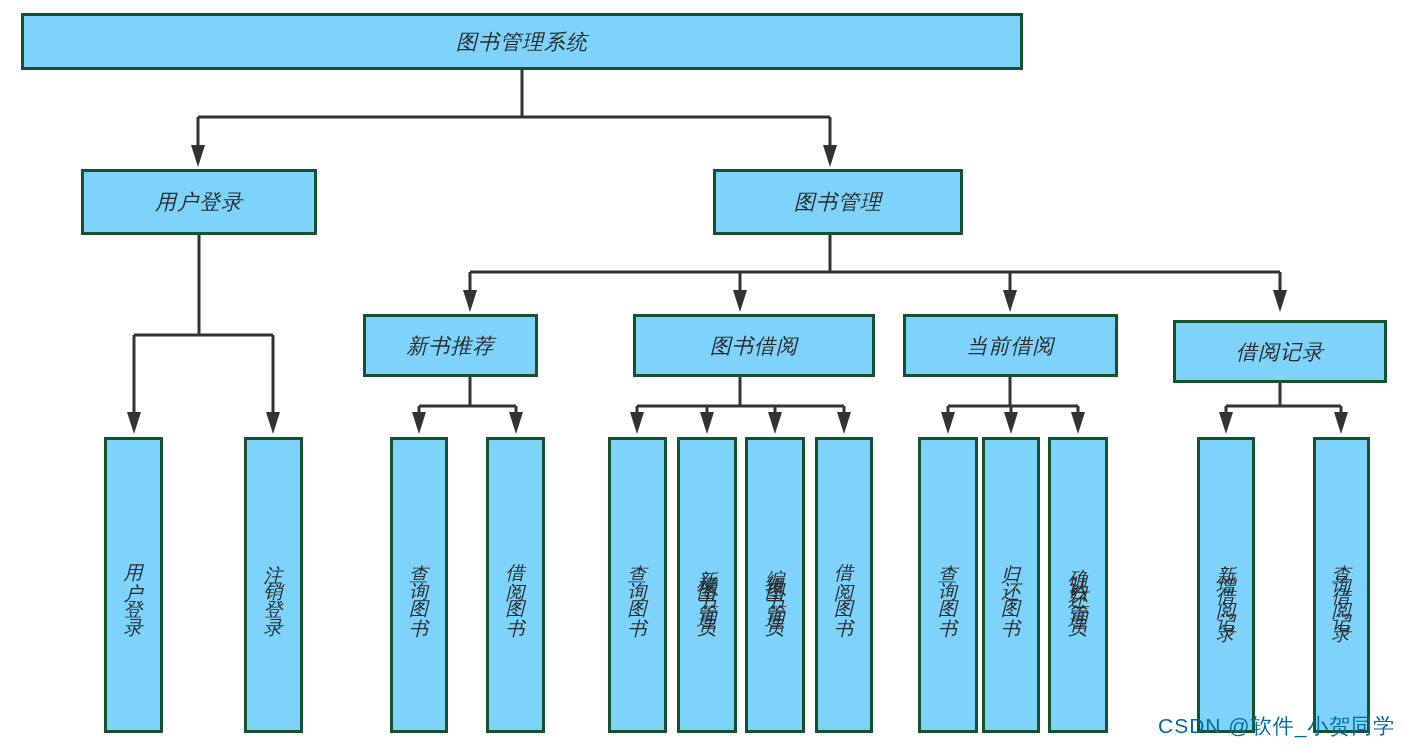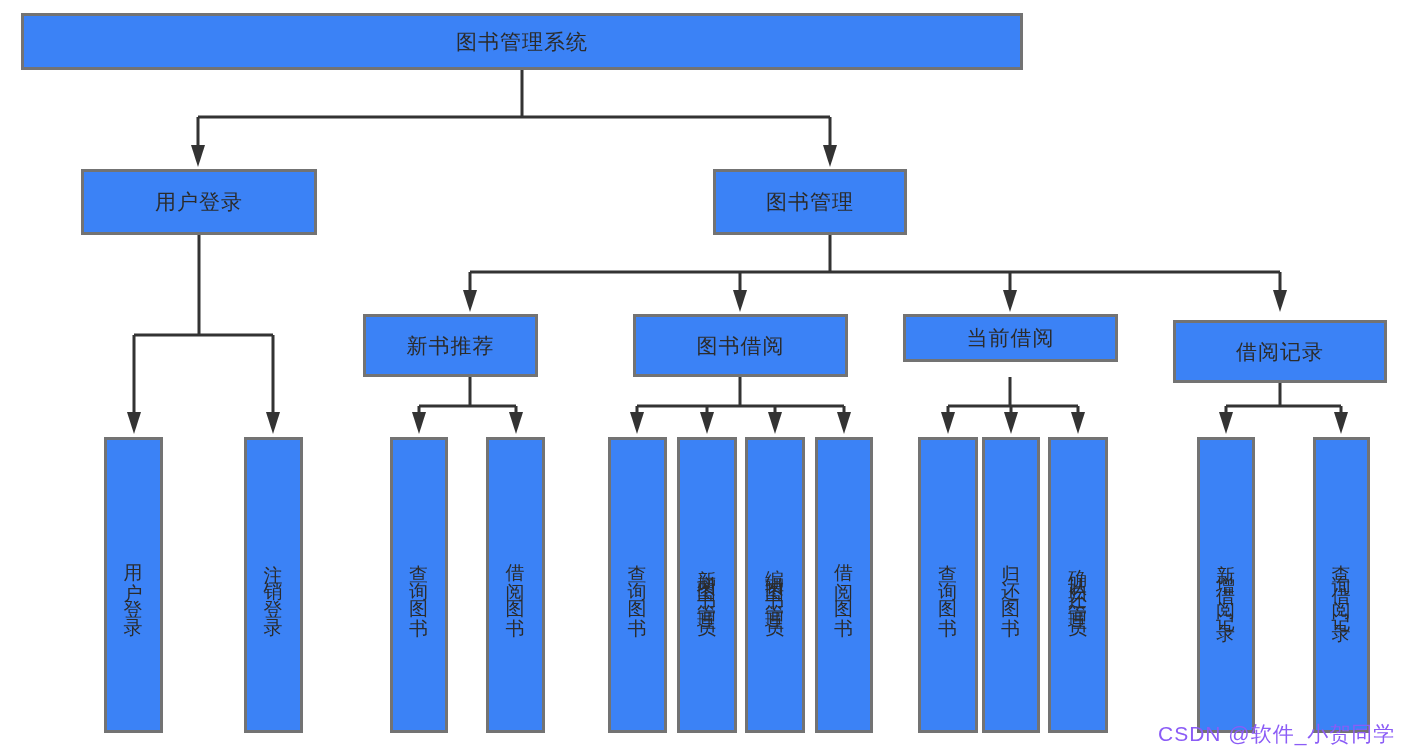--- a/index.html
+++ b/index.html
@@ -7,47 +7,47 @@
     position:relative;
     width:1405px;height:747px;
     background:#ffffff;
     font-family:"Liberation Sans","DejaVu Sans",sans-serif;
     overflow:hidden;
   }
   #connectors{position:absolute;left:0;top:0;width:1405px;height:747px;}
   .box{
     position:absolute;
     box-sizing:border-box;
-    border:3px solid #737373;
-    background:#3b82f6;
+    border:3px solid #14532d;
+    background:#7dd3fc;
     color:#2b2b2b;
     display:flex;
     align-items:center;
     justify-content:center;
     text-align:center;
+    font-style:italic;
   }
   .h-box{font-size:21px;letter-spacing:1px;}
   .v-box{
     writing-mode:vertical-rl;
     text-orientation:mixed;
     font-size:19px;
     line-height:1;
   }
   .v4{letter-spacing:18px;}
   .v6{letter-spacing:12px;}
   .v9{letter-spacing:7px;}
   .watermark{
     position:absolute;
     left:1158px;top:712px;
     font-size:21px;
-    color:#8b5cf6;
+    color:#0369a1;
     letter-spacing:1px;
     white-space:nowrap;
     z-index:5;
-    margin-top:8px;
   }
 </style>
 </head>
 <body>
 
 <div id="stage">
 
   <svg id="connectors" viewBox="0 0 1405 747" xmlns="http://www.w3.org/2000/svg">
     <g stroke="#333333" stroke-width="3" fill="none">
 
@@ -94,25 +94,25 @@
       <polygon points="1011,434 1004,412 1018,412"></polygon>
       <polygon points="1078,434 1071,412 1085,412"></polygon>
       <polygon points="1226,434 1219,412 1233,412"></polygon>
       <polygon points="1341,434 1334,412 1348,412"></polygon>
     </g>
   </svg>
 
   <div class="box h-box" style="left:21px;top:13px;width:1002px;height:57px;">图书管理系统</div>
 
   <div class="box h-box" style="left:81px;top:169px;width:236px;height:66px;">用户登录</div>
-  <div class="box h-box" style="left:713px;top:169px;width:194px;height:66px;">图书管理</div>
+  <div class="box h-box" style="left:713px;top:169px;width:250px;height:66px;">图书管理</div>
 
   <div class="box h-box" style="left:363px;top:314px;width:175px;height:63px;">新书推荐</div>
-  <div class="box h-box" style="left:633px;top:314px;width:215px;height:63px;">图书借阅</div>
-  <div class="box h-box" style="left:903px;top:314px;width:215px;height:48px;">当前借阅</div>
+  <div class="box h-box" style="left:633px;top:314px;width:242px;height:63px;">图书借阅</div>
+  <div class="box h-box" style="left:903px;top:314px;width:215px;height:63px;">当前借阅</div>
   <div class="box h-box" style="left:1173px;top:320px;width:214px;height:63px;">借阅记录</div>
 
   <div class="box v-box v4" style="left:104px;top:437px;width:59px;height:296px;">用户登录</div>
   <div class="box v-box v4" style="left:244px;top:437px;width:59px;height:296px;">注销登录</div>
 
   <div class="box v-box v4" style="left:390px;top:437px;width:58px;height:296px;">查询图书</div>
   <div class="box v-box v4" style="left:486px;top:437px;width:59px;height:296px;">借阅图书</div>
 
   <div class="box v-box v4" style="left:608px;top:437px;width:59px;height:296px;">查询图书</div>
   <div class="box v-box v9" style="left:677px;top:437px;width:60px;height:296px;">新增图书（管理员）</div>

